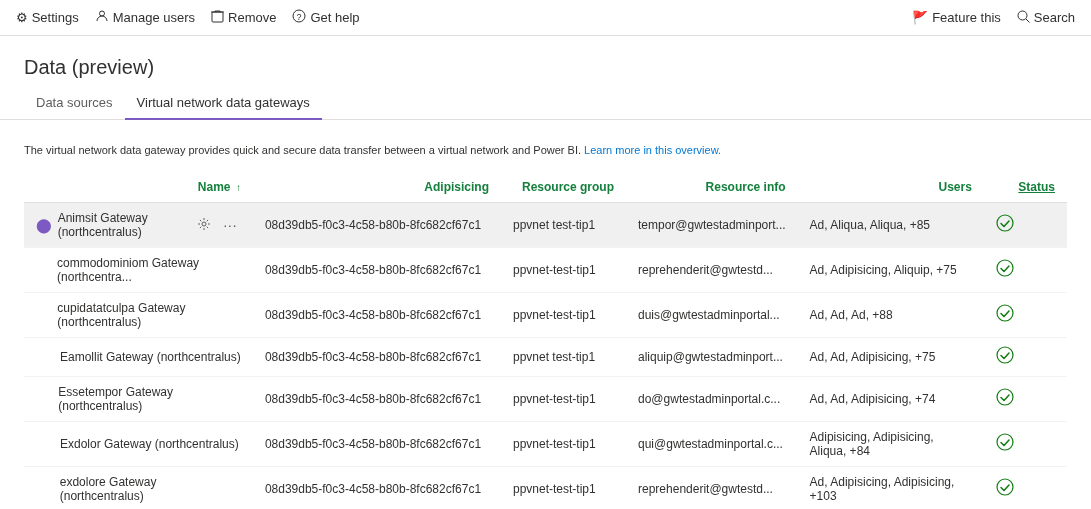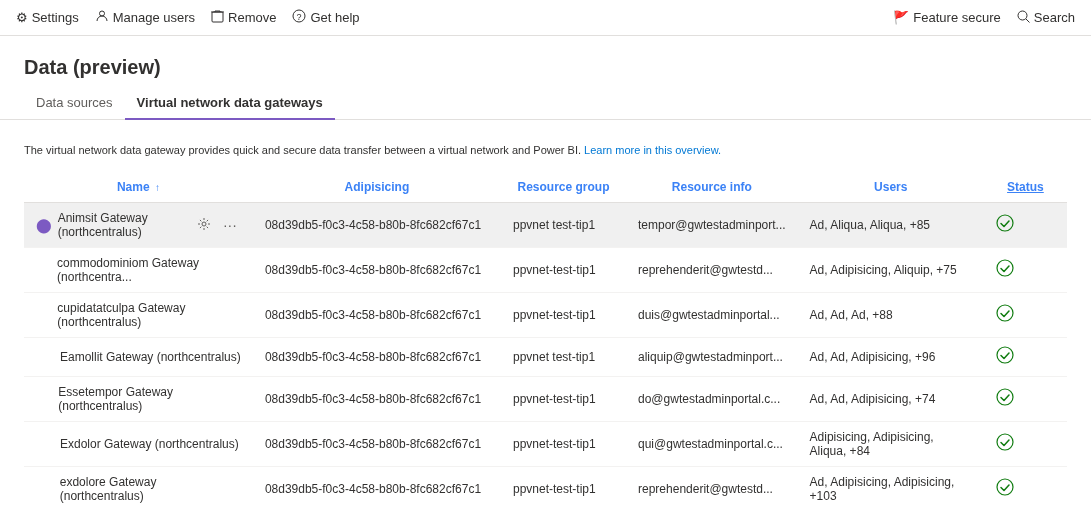--- a/index.html
+++ b/index.html
@@ -13,39 +13,39 @@
       padding: 6px 16px;
       border-bottom: 1px solid #e1dfdd;
       height: 36px;
     }
     .top-nav-left { display: flex; align-items: center; gap: 16px; }
     .top-nav-right { display: flex; align-items: center; gap: 16px; }
     .nav-item { display: flex; align-items: center; gap: 4px; cursor: pointer; color: #323130; font-size: 13px; }
 
     
     .page-title-area { padding: 20px 24px 8px; }
-    .page-title { font-size: 20px; font-weight: 700; color: #323130; }
+    .page-title { font-size: 20px; font-weight: 400; color: #323130; }
 
     
     .tabs { display: flex; align-items: flex-end; border-bottom: 1px solid #e1dfdd; padding: 0 24px; margin-bottom: 16px; }
     .tab { padding: 8px 12px; cursor: pointer; font-size: 13px; color: #605e5c; border-bottom: 2px solid transparent; margin-bottom: -1px; white-space: nowrap; }
-    .tab.active { color: #323130; border-bottom: 2px solid #7c5ac2; font-weight: 700; }
+    .tab.active { color: #323130; border-bottom: 2px solid #7c5ac2; font-weight: 400; }
 
     
     .description { padding: 8px 24px 16px; font-size: 11px; color: #323130; }
     .description a { color: #0078d4; text-decoration: none; }
 
     
     .table-container { padding: 0 24px; }
     table { width: 100%; border-collapse: collapse; }
     thead th {
-      text-align: center;
+      text-align: right;
       font-size: 12px;
       font-weight: 600;
-      color: #3b82f6;
+      color: #15803d;
       padding: 8px 12px;
       border-bottom: 1px solid #e1dfdd;
       white-space: nowrap;
     }
     tbody tr { border-bottom: 1px solid #f3f2f1; }
     tbody tr.selected { background: #f0f0f0; }
     tbody td { padding: 8px 12px; font-size: 12px; color: #323130; vertical-align: middle; }
 
     .row-icon { display: inline-flex; align-items: center; justify-content: center; width: 18px; height: 18px; }
     .selected-indicator { color: #7c5ac2; font-size: 14px; }
@@ -93,21 +93,21 @@
           <circle cx="7" cy="7" r="6" stroke="#323130" stroke-width="1" fill="none"></circle>
           <text x="7" y="11" text-anchor="middle" font-size="9" fill="#323130" font-family="sans-serif">?</text>
         </svg>
       </span>
       <span>Get help</span>
     </div>
   </div>
   <div class="top-nav-right">
     <div class="nav-item">
       <span>🚩</span>
-      <span>Feature secure</span>
+      <span>Feature this</span>
     </div>
     <div class="nav-item">
       <span>
         <svg width="13" height="13" viewBox="0 0 13 13" fill="none" xmlns="http://www.w3.org/2000/svg">
           <circle cx="5.5" cy="5.5" r="4.5" stroke="#323130" stroke-width="1" fill="none"></circle>
           <line x1="9" y1="9" x2="12.5" y2="12.5" stroke="#323130" stroke-width="1"></line>
         </svg>
       </span>
       <span>Search</span>
     </div>
@@ -232,21 +232,21 @@
       <span class="row-icon">
         
       </span>
       <span>Eamollit Gateway (northcentralus)</span>
 
     </div>
           </td>
           <td>08d39db5-f0c3-4c58-b80b-8fc682cf67c1</td>
           <td>ppvnet test-tip1</td>
           <td>aliquip@gwtestadminport...</td>
-          <td>Ad, Ad, Adipisicing, +96</td>
+          <td>Ad, Ad, Adipisicing, +75</td>
           <td><span class="status-icon status-ok">
     <svg width="18" height="18" viewBox="0 0 18 18" fill="none" xmlns="http://www.w3.org/2000/svg">
       <circle cx="9" cy="9" r="8" stroke="#107c10" stroke-width="1.2" fill="none"></circle>
       <path d="M5 9.5l3 3 5-5.5" stroke="#107c10" stroke-width="1.5" fill="none" stroke-linecap="round" stroke-linejoin="round"></path>
     </svg>
   </span></td>
         </tr>
         <tr>
           <td>
     <div class="name-cell">

